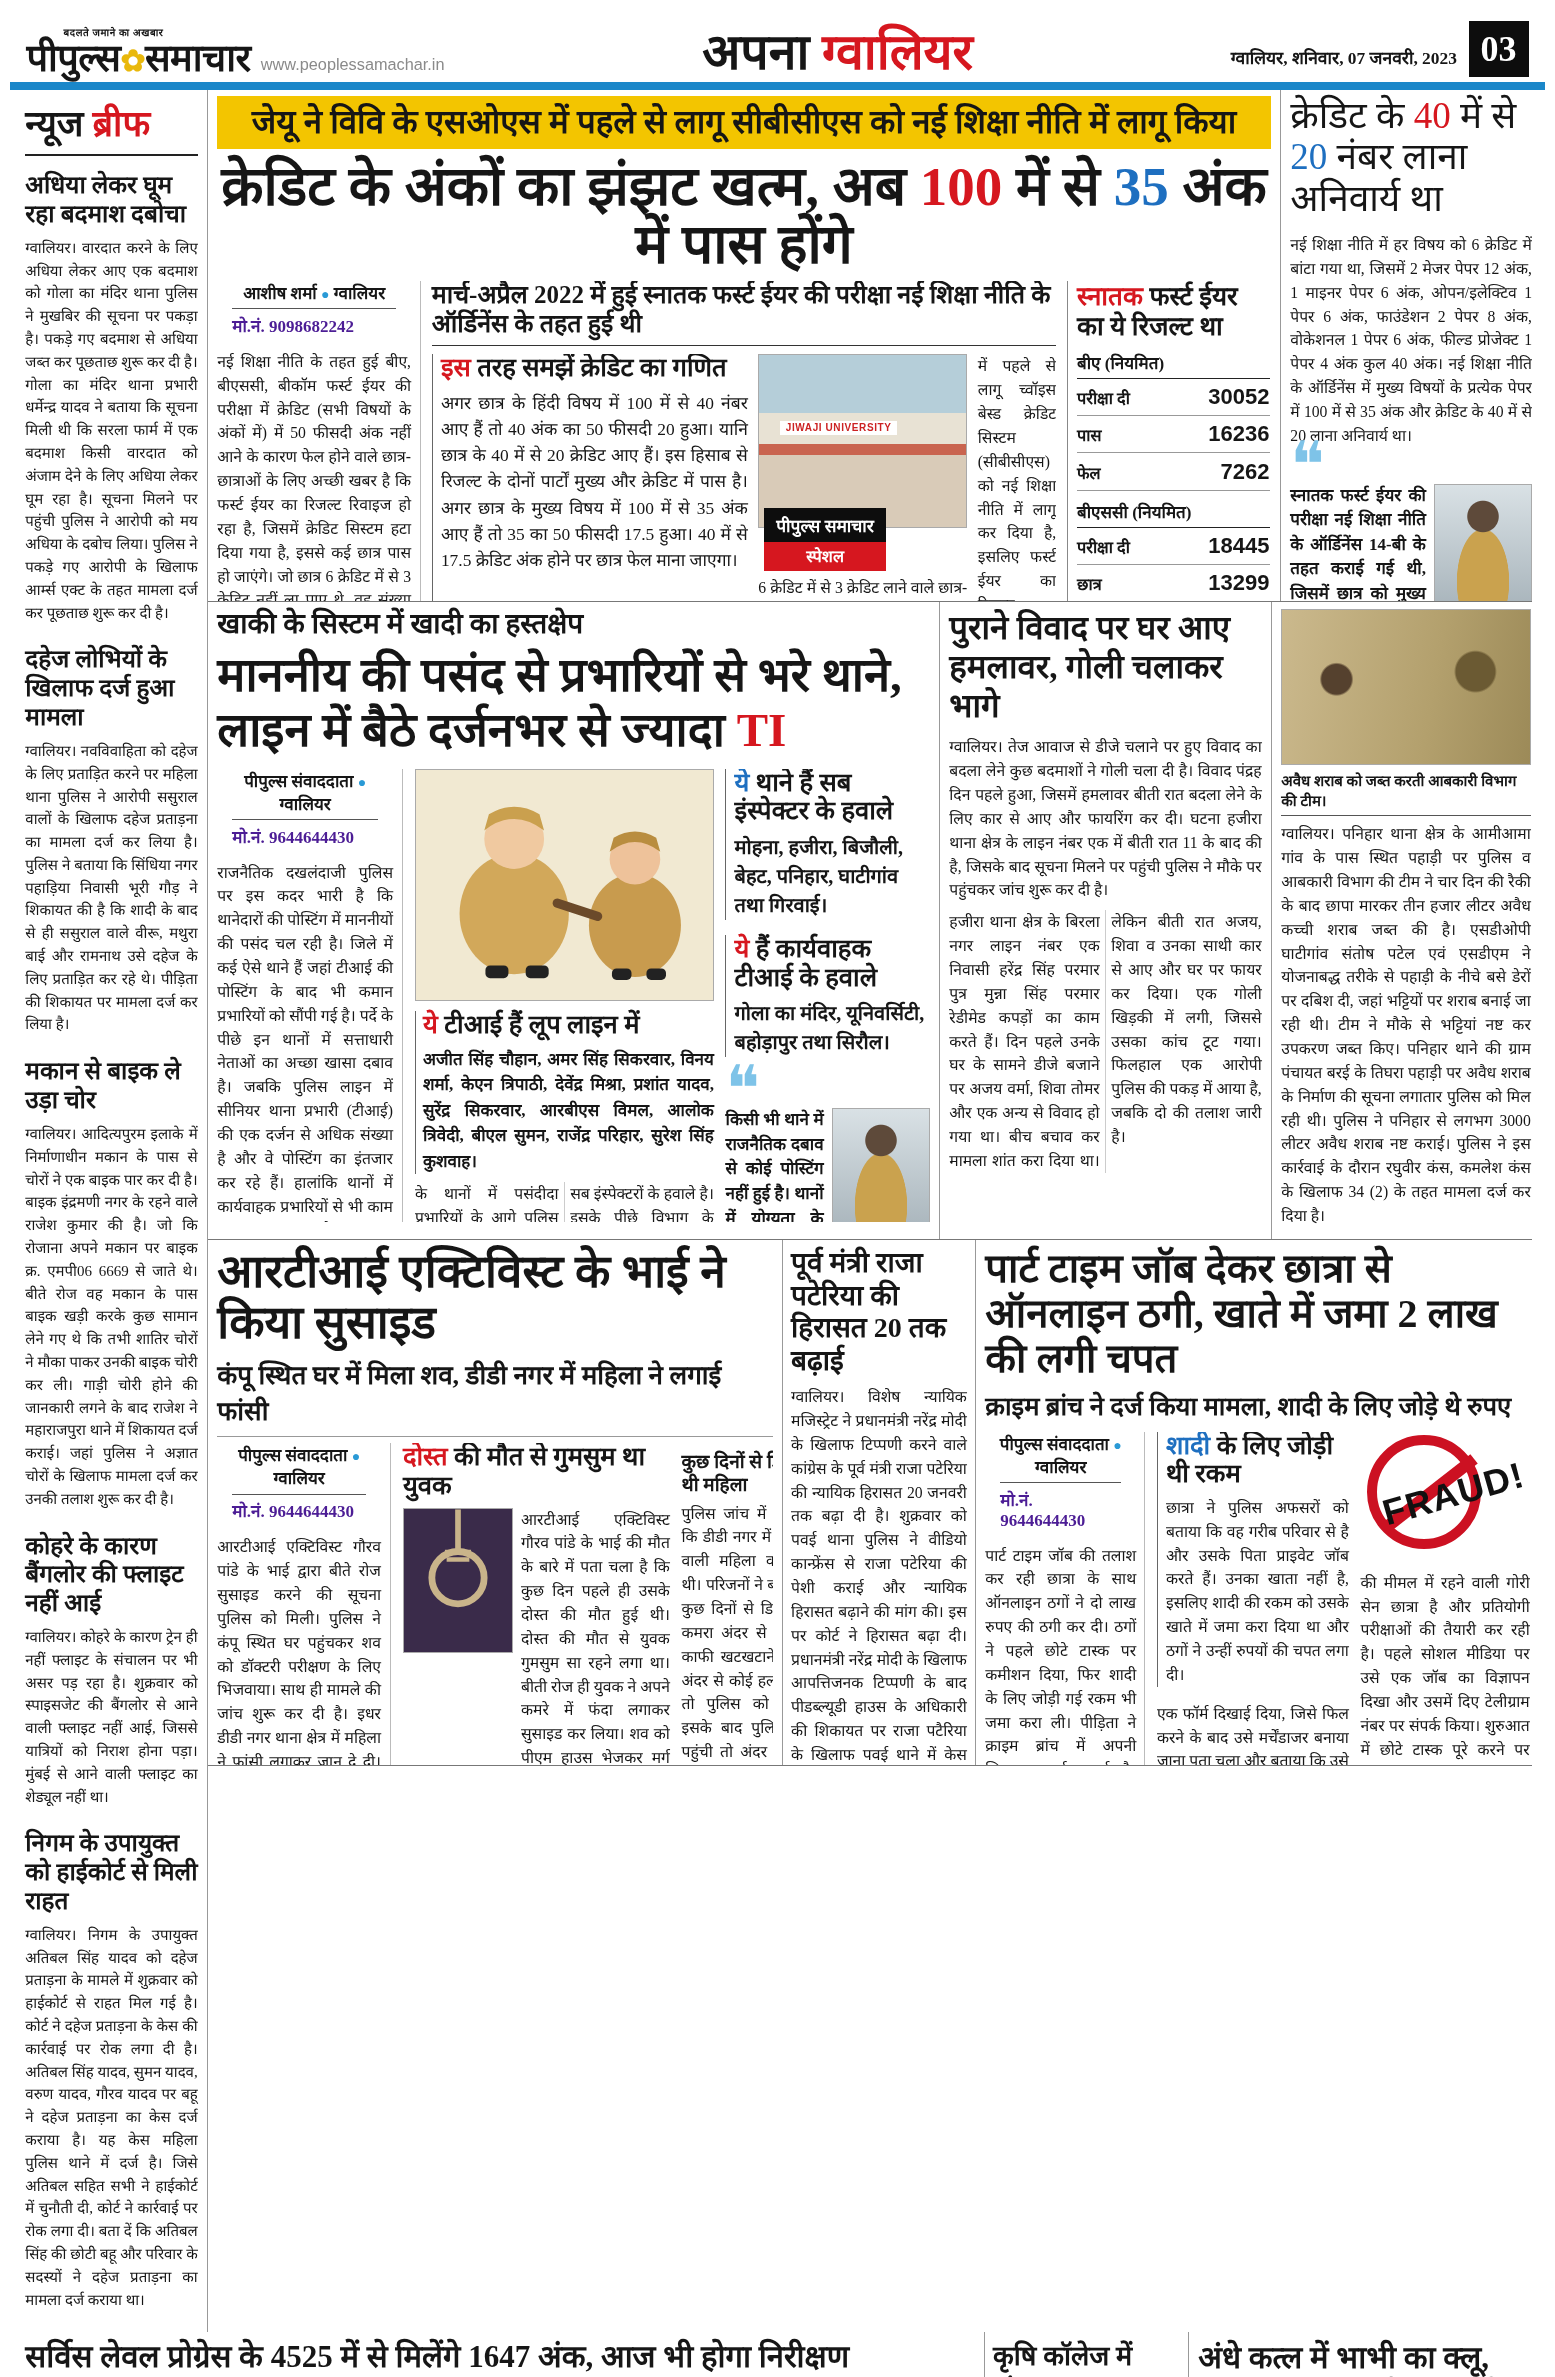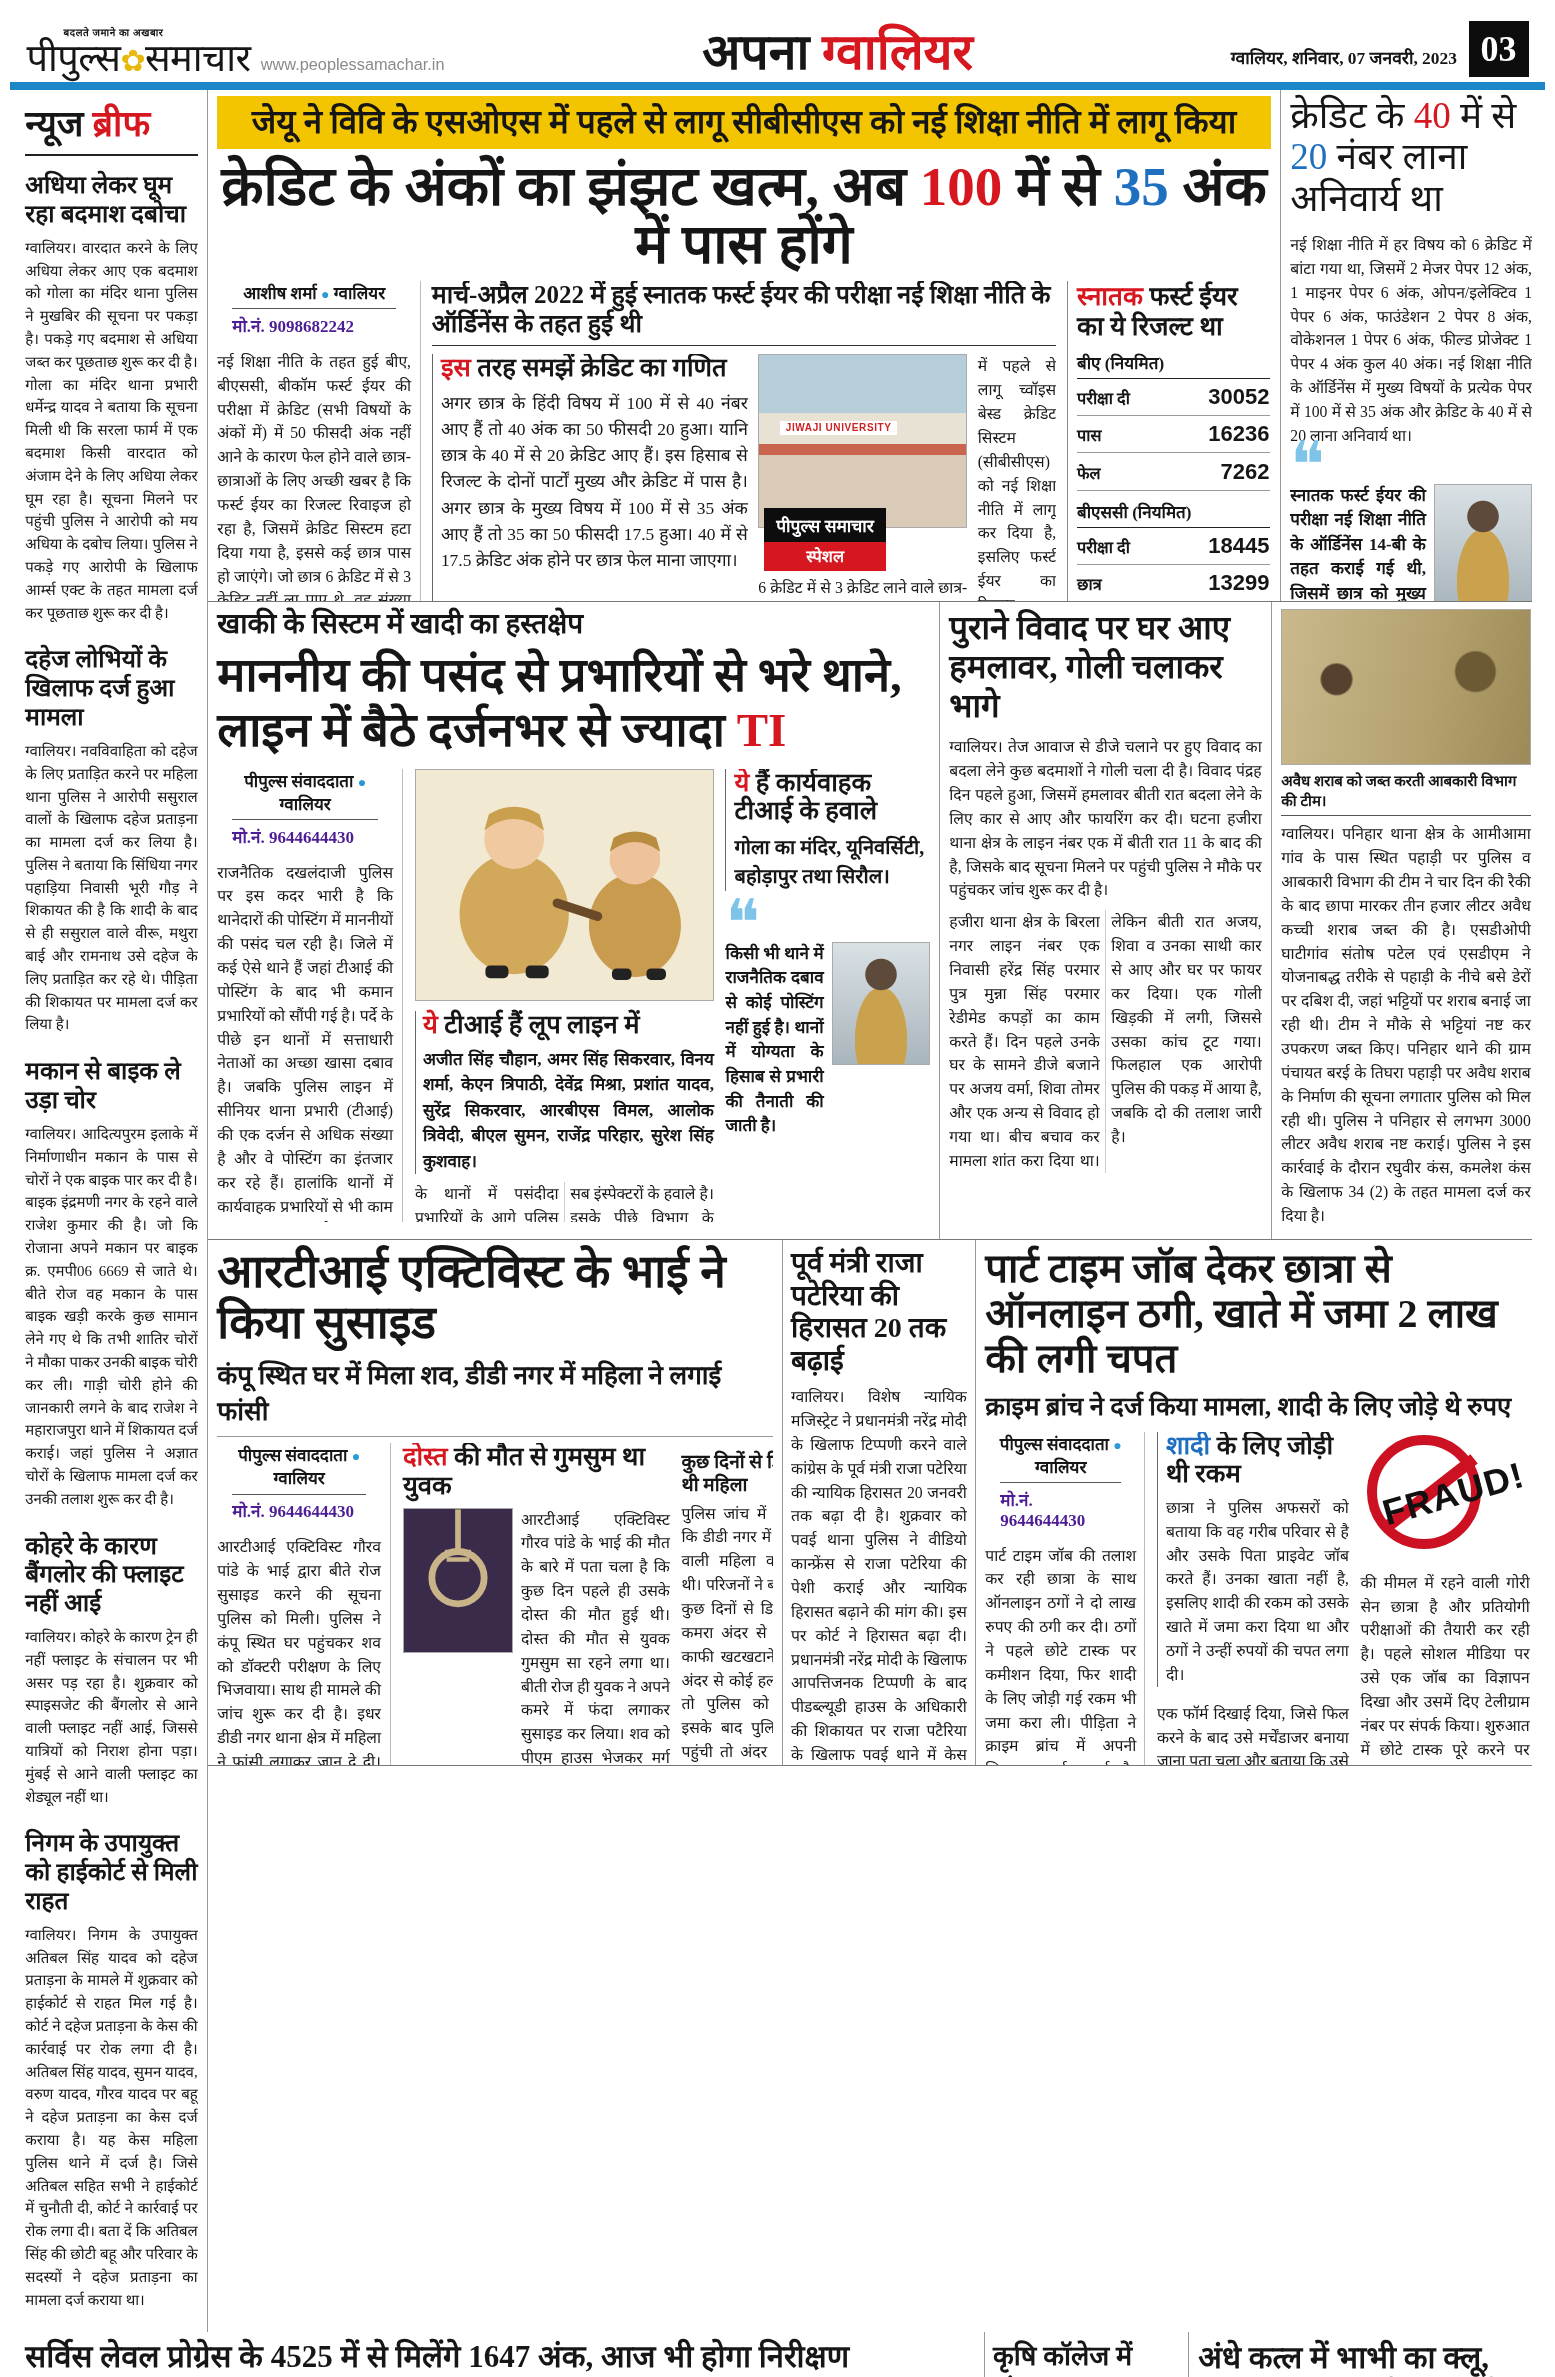--- a/index.html
+++ b/index.html
@@ -4,21 +4,21 @@
 <style>
   * { margin:0; padding:0; box-sizing:border-box; }
   body { background:#e9e9e9; font-family:"Liberation Serif", serif; }
   .page { width:1555px; height:2377px; margin:0 auto; background:#fff; color:#161616;
           position:relative; overflow:hidden; padding:0 23px; }
 
   
   .hdr { display:flex; align-items:flex-end; justify-content:space-between; height:82px; padding:7px 3.5px 4.6px; }
   .mast { display:flex; align-items:flex-end; gap:10.5px; }
   .mast-left .tagline { font-size:10px; font-weight:bold; letter-spacing:0.6px; margin-left:37px; }
-  .logo { font-size:38px; font-weight:normal; line-height:1; letter-spacing:-0.6px; }
+  .logo { font-size:38px; font-weight:bold; line-height:1; letter-spacing:-0.6px; }
   .logo .flower { color:#e9b80c; font-size:30px; }
   .site { font-size:16.3px; color:#8a8a8a; font-family:"Liberation Sans", sans-serif; padding-bottom:3.5px; }
   .section-title { font-size:50px; font-weight:bold; line-height:1; white-space:nowrap; }
   .section-title .red { color:#d6171f; }
   .hdr-right { display:flex; align-items:flex-end; gap:11.6px; }
   .dateline { font-size:17.4px; font-weight:bold; padding-bottom:8.1px; }
   .pagebox { background:#0d0d0d; color:#fff; font-size:36px; font-weight:bold; width:60px; height:56px;
              display:flex; align-items:center; justify-content:center; font-family:"Liberation Serif", serif; }
   .blue-bar { height:8.1px; background:#1b87c9; margin:0 -12.8px; }
 
@@ -324,20 +324,26 @@
                 <div class="box-title">
                   <span class="red">ये</span><span> टीआई हैं लूप लाइन में</span>
                 </div>
                 <div class="names">अजीत सिंह चौहान, अमर सिंह सिकरवार, विनय शर्मा, केएन त्रिपाठी, देवेंद्र मिश्रा, प्रशांत यादव, सुरेंद्र सिकरवार, आरबीएस विमल, आलोक त्रिवेदी, बीएल सुमन, राजेंद्र परिहार, सुरेश सिंह कुशवाह।</div>
               </div>
               <p class="body two-col">के थानों में पसंदीदा प्रभारियों के आगे पुलिस की प्रोपर कार्यप्रणाली भी गुमसुम सी है। मजबूरन राजनैतिक दखल के चलते आधा दर्जन से अधिक थानों की कमान नए नवेले सब इंस्पेक्टरों के हवाले है। इसके पीछे विभाग के आला अफसरों का तर्क यह है कि लाइन में जो टीआई हैं उनमें ज्यादातर पर जांचें लंबित हैं।</p>
             </div>
             <div class="p-col3">
               <div class="side-box">
                 <div class="box-title">
+                  <span class="blue">ये</span><span> थाने हैं सब इंस्पेक्टर के हवाले</span>
+                </div>
+                <div class="list">मोहना, हजीरा, बिजौली, बेहट, पनिहार, घाटीगांव तथा गिरवाई।</div>
+              </div>
+              <div class="side-box">
+                <div class="box-title">
                   <span class="red">ये</span><span> हैं कार्यवाहक टीआई के हवाले</span>
                 </div>
                 <div class="list">गोला का मंदिर, यूनिवर्सिटी, बहोड़ापुर तथा सिरौल।</div>
               </div>
               <div class="quote-block">
                 <span class="quote-mark">❝</span>
                 <div class="quote-flex">
                   <p class="quote-text">किसी भी थाने में राजनैतिक दबाव से कोई पोस्टिंग नहीं हुई है। थानों में योग्यता के हिसाब से प्रभारी की तैनाती की जाती है।</p>
                   <div class="portrait photo-ph"></div>
                 </div>

